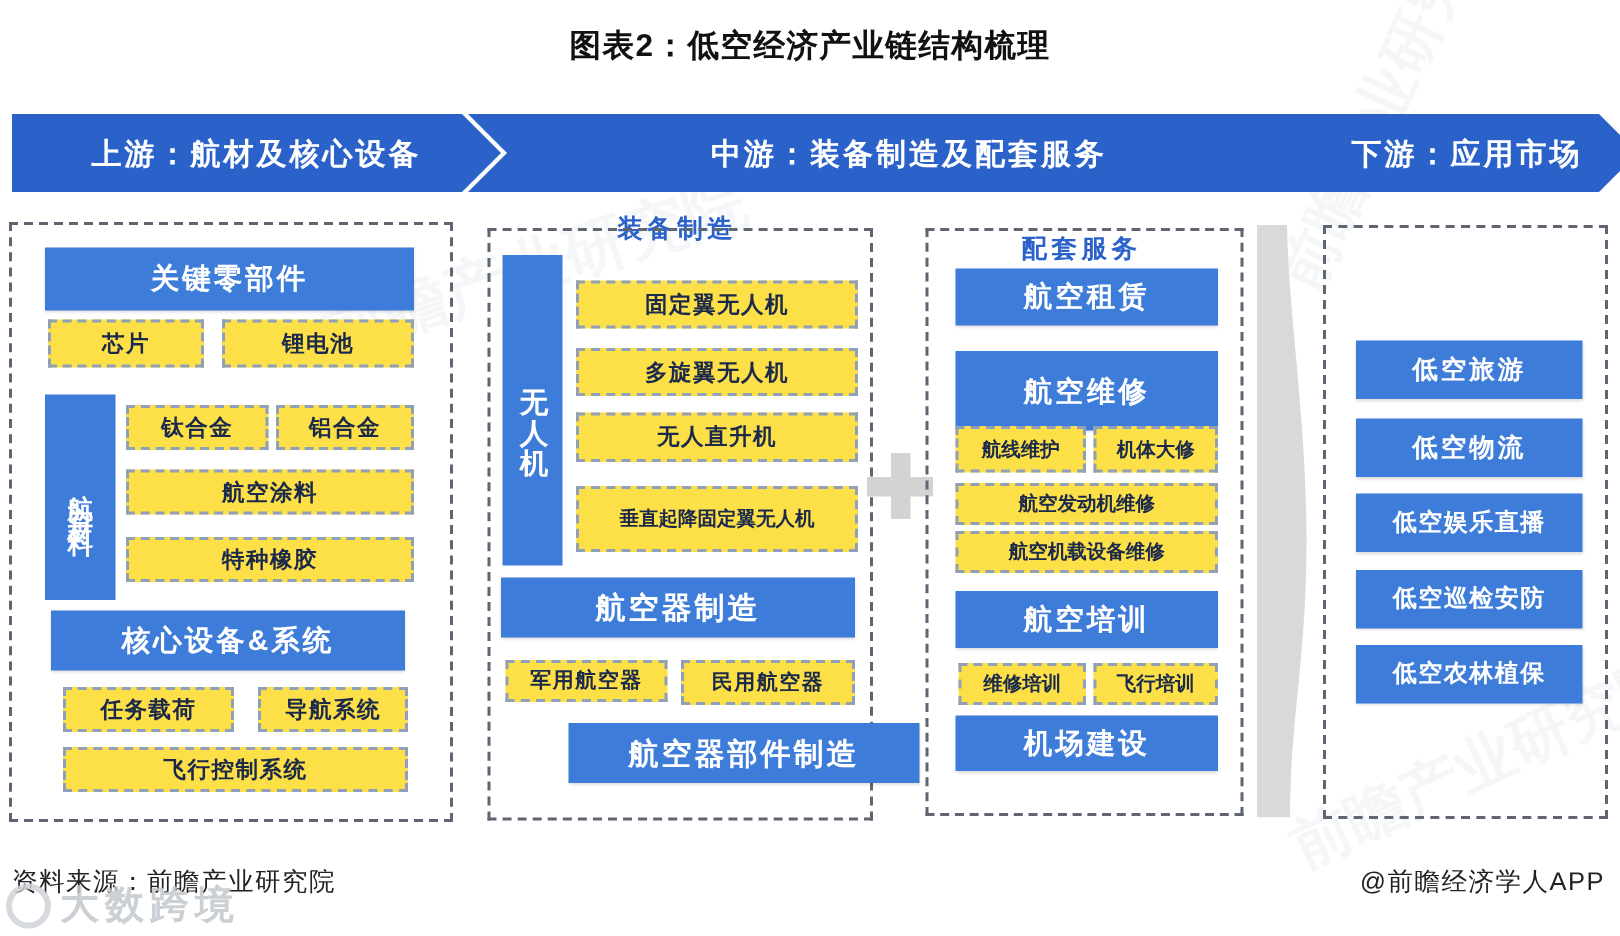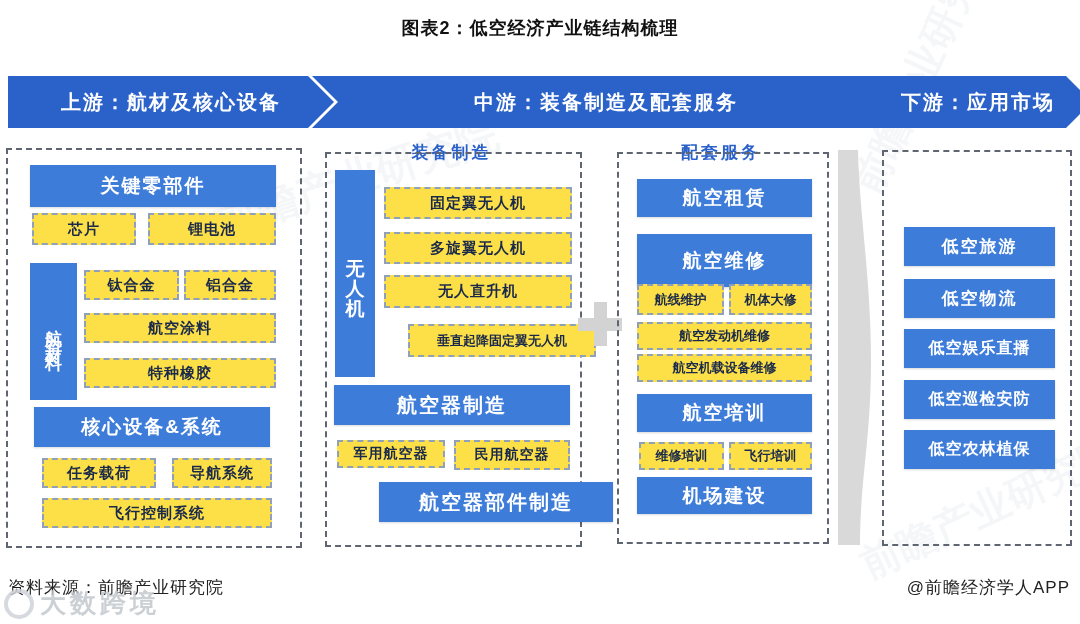--- a/index.html
+++ b/index.html
@@ -1,19 +1,19 @@
 <!DOCTYPE html>
 <html><head>
 <meta charset="utf-8">
 <style>
   html,body{margin:0;padding:0;background:#fff;}
   #stage{position:relative;width:1080px;height:624px;background:#ffffff;overflow:hidden;
          font-family:"Liberation Sans","DejaVu Sans",sans-serif;}
   .abs{position:absolute;}
-  .title{width:100%;text-align:center;font-size:18px;font-weight:bold;color:#111;letter-spacing:1px;}
+  .title{width:100%;text-align:center;font-size:21px;font-weight:bold;color:#111;letter-spacing:1px;}
   
   .banner{height:52px;background:#2b62c9;color:#fff;font-size:20px;font-weight:bold;
           display:flex;align-items:center;justify-content:center;letter-spacing:2px;}
   .banner-first{clip-path:polygon(0 0,calc(100% - 26px) 0,100% 50%,calc(100% - 26px) 100%,0 100%);}
   .banner-mid{clip-path:polygon(0 0,calc(100% - 26px) 0,100% 50%,calc(100% - 26px) 100%,0 100%,26px 50%);padding-left:14px;}
   
   .panel{border:2px dashed #5f6672;background:transparent;}
   .bluehdr{background:#3d7cd9;color:#fff;font-weight:bold;display:flex;align-items:center;justify-content:center;
            font-size:18px;letter-spacing:2px;box-shadow:0 1px 2px rgba(0,0,0,.15);}
   .lightbox{background:#fde047;border:2px dashed #8fa0b8;color:#1b2a4a;font-weight:bold;font-size:15px;
@@ -72,31 +72,31 @@
   </div>
 
   <div class="abs sectitle" style="left:325px;top:141px;width:253px;">装备制造</div>
   <div class="abs panel" style="left:325px;top:152px;width:253px;height:391px;">
     <div class="abs vbar" style="left:8px;top:16px;width:40px;height:207px;">
       <span class="vtext" style="font-size:19px;letter-spacing:20px;">无人机</span>
     </div>
     <div class="abs lightbox" style="left:57px;top:33px;width:188px;height:32px;">固定翼无人机</div>
     <div class="abs lightbox" style="left:57px;top:78px;width:188px;height:32px;">多旋翼无人机</div>
     <div class="abs lightbox" style="left:57px;top:121px;width:188px;height:33px;">无人直升机</div>
-    <div class="abs lightbox sm" style="left:57px;top:170px;width:188px;height:33px;margin-left:24px;">垂直起降固定翼无人机</div>
+    <div class="abs lightbox sm" style="left:57px;top:170px;width:188px;height:44px;">垂直起降固定翼无人机</div>
 
     <div class="abs bluehdr" style="left:7px;top:231px;width:236px;height:40px;font-size:20px;">航空器制造</div>
     <div class="abs lightbox" style="left:10px;top:286px;width:108px;height:28px;font-size:14px;">军用航空器</div>
     <div class="abs lightbox" style="left:127px;top:286px;width:116px;height:30px;font-size:14px;">民用航空器</div>
     <div class="abs bluehdr" style="left:8px;top:328px;width:234px;height:40px;font-size:20px;margin-left:44px;">航空器部件制造</div>
   </div>
 
   <div class="abs plus" style="left:578px;top:302px;width:44px;height:44px;"></div>
 
-  <div class="abs sectitle" style="left:617px;top:141px;width:208px;">配套服务</div>
+  <div class="abs sectitle" style="left:617px;top:154px;width:208px;">配套服务</div>
   <div class="abs panel" style="left:617px;top:152px;width:208px;height:388px;">
     <div class="abs bluehdr" style="left:18px;top:25px;width:175px;height:38px;font-size:19px;">航空租赁</div>
     <div class="abs bluehdr" style="left:18px;top:80px;width:175px;height:53px;font-size:19px;">航空维修</div>
     <div class="abs lightbox sm" style="left:18px;top:130px;width:87px;height:31px;">航线维护</div>
     <div class="abs lightbox sm" style="left:110px;top:130px;width:83px;height:31px;">机体大修</div>
     <div class="abs lightbox sm" style="left:18px;top:168px;width:175px;height:28px;">航空发动机维修</div>
     <div class="abs lightbox sm" style="left:18px;top:200px;width:175px;height:28px;">航空机载设备维修</div>
     <div class="abs bluehdr" style="left:18px;top:240px;width:175px;height:38px;font-size:19px;">航空培训</div>
     <div class="abs lightbox sm" style="left:20px;top:288px;width:85px;height:28px;">维修培训</div>
     <div class="abs lightbox sm" style="left:110px;top:288px;width:83px;height:28px;">飞行培训</div>

